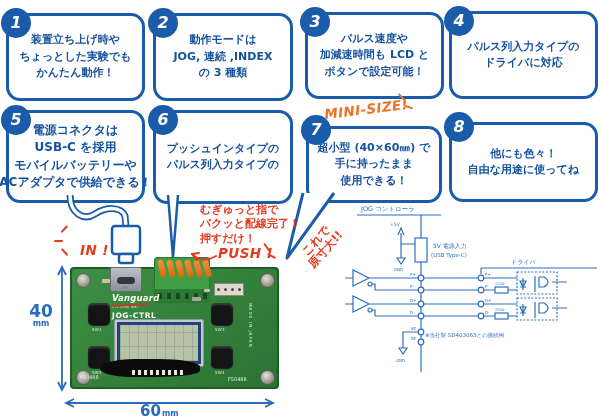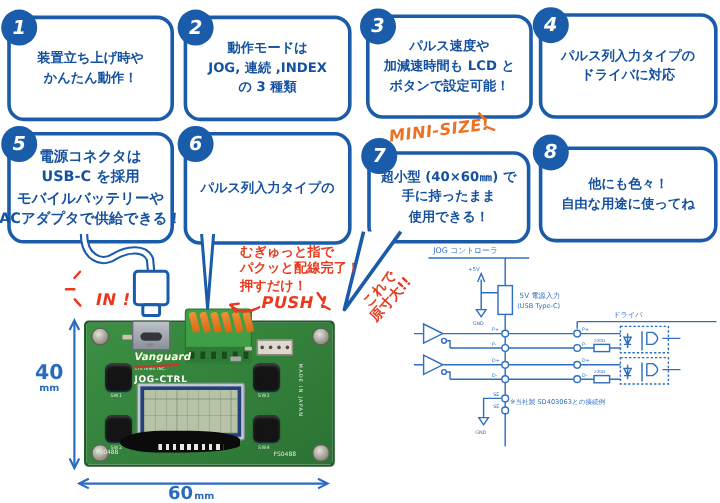--- a/index.html
+++ b/index.html
@@ -110,20 +110,21 @@
     <path d="M73,134 H58 V150"></path>
     <path d="M54,150 L62,150 L58,156 Z"></path>
     <text x="51" y="164" font-size="4" fill="#2f6fc1" stroke="none">GND</text>
     <path d="M76,147 V174"></path>
     <text x="80" y="139" font-size="5.5" fill="#2f6fc1" stroke="none">※当社製 SD403063との接続例</text>
   </svg>
 
   <div class="bubble" style="left:6px;top:13px;width:133px;height:82px;">
     <span class="num">1</span>
     <span class="ln">装置立ち上げ時や</span>
+    <span class="ln">ちょっとした実験でも</span>
     <span class="ln">かんたん動作！</span>
   </div>
   <div class="bubble" style="left:153px;top:13px;width:134px;height:82px;">
     <span class="num">2</span>
     <span class="ln">動作モードは</span>
     <span class="ln">JOG, 連続 ,INDEX</span>
     <span class="ln">の 3 種類</span>
   </div>
   <div class="bubble" style="left:305px;top:12px;width:133px;height:81px;">
     <span class="num">3</span>
@@ -138,20 +139,21 @@
   </div>
   <div class="bubble small" style="left:6px;top:110px;width:133px;height:87px;">
     <span class="num">5</span>
     <span class="ln">電源コネクタは</span>
     <span class="ln">USB-C を採用</span>
     <span class="ln">モバイルバッテリーや</span>
     <span class="ln">ACアダプタで供給できる！</span>
   </div>
   <div class="bubble" style="left:153px;top:110px;width:134px;height:88px;">
     <span class="num">6</span>
+    <span class="ln">プッシュインタイプの</span>
     <span class="ln">パルス列入力タイプの</span>
   </div>
   <div class="bubble" style="left:306px;top:126px;width:130px;height:71px;">
     <span class="num" style="top:-14px;">7</span>
     <span class="ln">超小型 (40×60㎜) で</span>
     <span class="ln">手に持ったまま</span>
     <span class="ln">使用できる！</span>
   </div>
   <div class="bubble" style="left:449px;top:122px;width:143px;height:74px;">
     <span class="num" style="top:-13px;">8</span>

